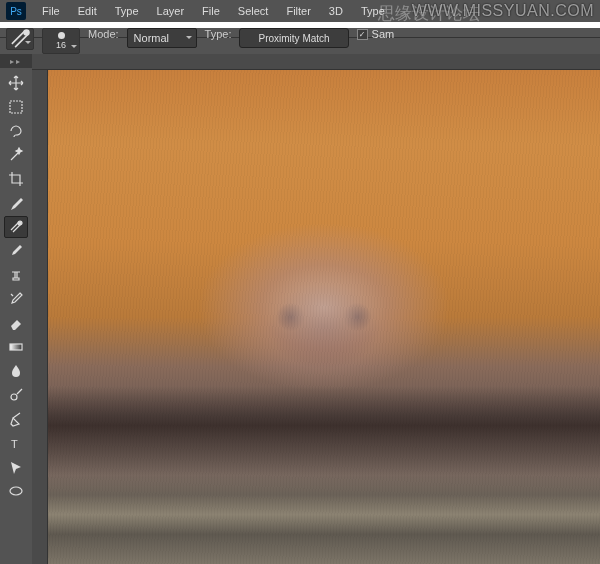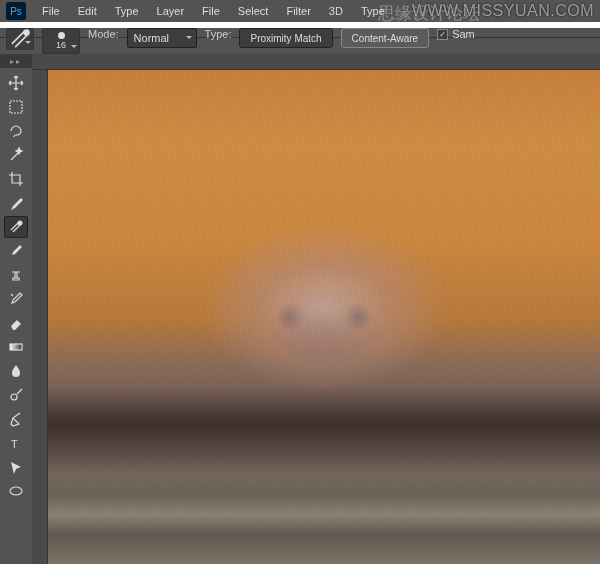--- a/index.html
+++ b/index.html
@@ -10,21 +10,21 @@
 .optbar{height:16px;background:#535353;border-top:6px solid #ffffff;border-bottom:1px solid #333;display:flex;align-items:flex-start;padding:0 6px;gap:8px}
 .tool-ind{width:28px;height:22px;border:1px solid #333;background:#3d3d3d;border-radius:2px;display:flex;align-items:center;justify-content:center;position:relative}
 .tool-ind::after{content:"";position:absolute;right:2px;bottom:2px;border:3px solid transparent;border-top-color:#bbb}
 .brush-box{width:38px;height:26px;border:1px solid #333;background:#3d3d3d;border-radius:2px;display:flex;flex-direction:column;align-items:center;justify-content:center;position:relative}
 .brush-dot{width:7px;height:7px;background:#ddd;border-radius:50%}
 .brush-size{font-size:9px;margin-top:1px}
 .brush-box::after{content:"";position:absolute;right:2px;bottom:2px;border:3px solid transparent;border-top-color:#bbb}
 .lbl{color:#ccc}
 .dropdown{height:20px;min-width:70px;background:#3d3d3d;border:1px solid #222;border-radius:2px;display:flex;align-items:center;padding:0 20px 0 6px;position:relative}
 .dropdown::after{content:"";position:absolute;right:4px;top:7px;border:3px solid transparent;border-top-color:#bbb}
-.pill{height:20px;padding:0 10px;background:#3d3d3d;border:1px solid #222;border-radius:3px;display:flex;align-items:center;font-size:10px}
+.pill{height:20px;padding:0 18px;background:#3d3d3d;border:1px solid #222;border-radius:3px;display:flex;align-items:center;font-size:10px}
 .pill.active{background:#5b5b5b;border-color:#888}
 .chk{display:flex;align-items:center;gap:4px}
 .chk .box{width:11px;height:11px;border:1px solid #888;background:#3d3d3d;display:flex;align-items:center;justify-content:center;font-size:8px;color:#ddd}
 .ruler-h{position:absolute;left:32px;top:54px;right:0;height:16px;background:#4a4a4a;border-bottom:1px solid #333}
 .ruler-v{position:absolute;left:32px;top:70px;width:16px;bottom:0;background:#4a4a4a;border-right:1px solid #333}
 .handle{position:absolute;left:0;top:54px;width:32px;height:14px;background:#3a3a3a;display:flex;align-items:center;justify-content:center;font-size:8px;letter-spacing:2px;color:#999}
 .toolbar{position:absolute;left:0;top:68px;width:32px;bottom:0;background:#535353;display:flex;flex-direction:column;align-items:center;padding-top:4px;gap:2px}
 .tbtn{width:24px;height:22px;display:flex;align-items:center;justify-content:center;border-radius:2px;position:relative;color:#ddd}
 .tbtn.sel{background:#3a3a3a;border:1px solid #222}
 .tbtn svg{width:16px;height:16px;stroke:#ddd;fill:none;stroke-width:1.2}
@@ -68,21 +68,20 @@
   <div class="brush-box">
     <div class="brush-dot"></div>
     <div class="brush-size">16</div>
   </div>
   <span class="lbl">Mode:</span>
   <div class="dropdown">
       <span>Normal</span>
     </div>
   <span class="lbl">Type:</span>
   <div class="pill">Proximity Match</div>
-  <div class="pill active">Content-Aware</div>
   <div class="chk">
     <div class="box">✓</div>
     <span>Sam</span>
   </div>
 </div>
 
 <div class="handle">▸▸</div>
 <div class="ruler-h"></div>
 <div class="ruler-v"></div>
 

